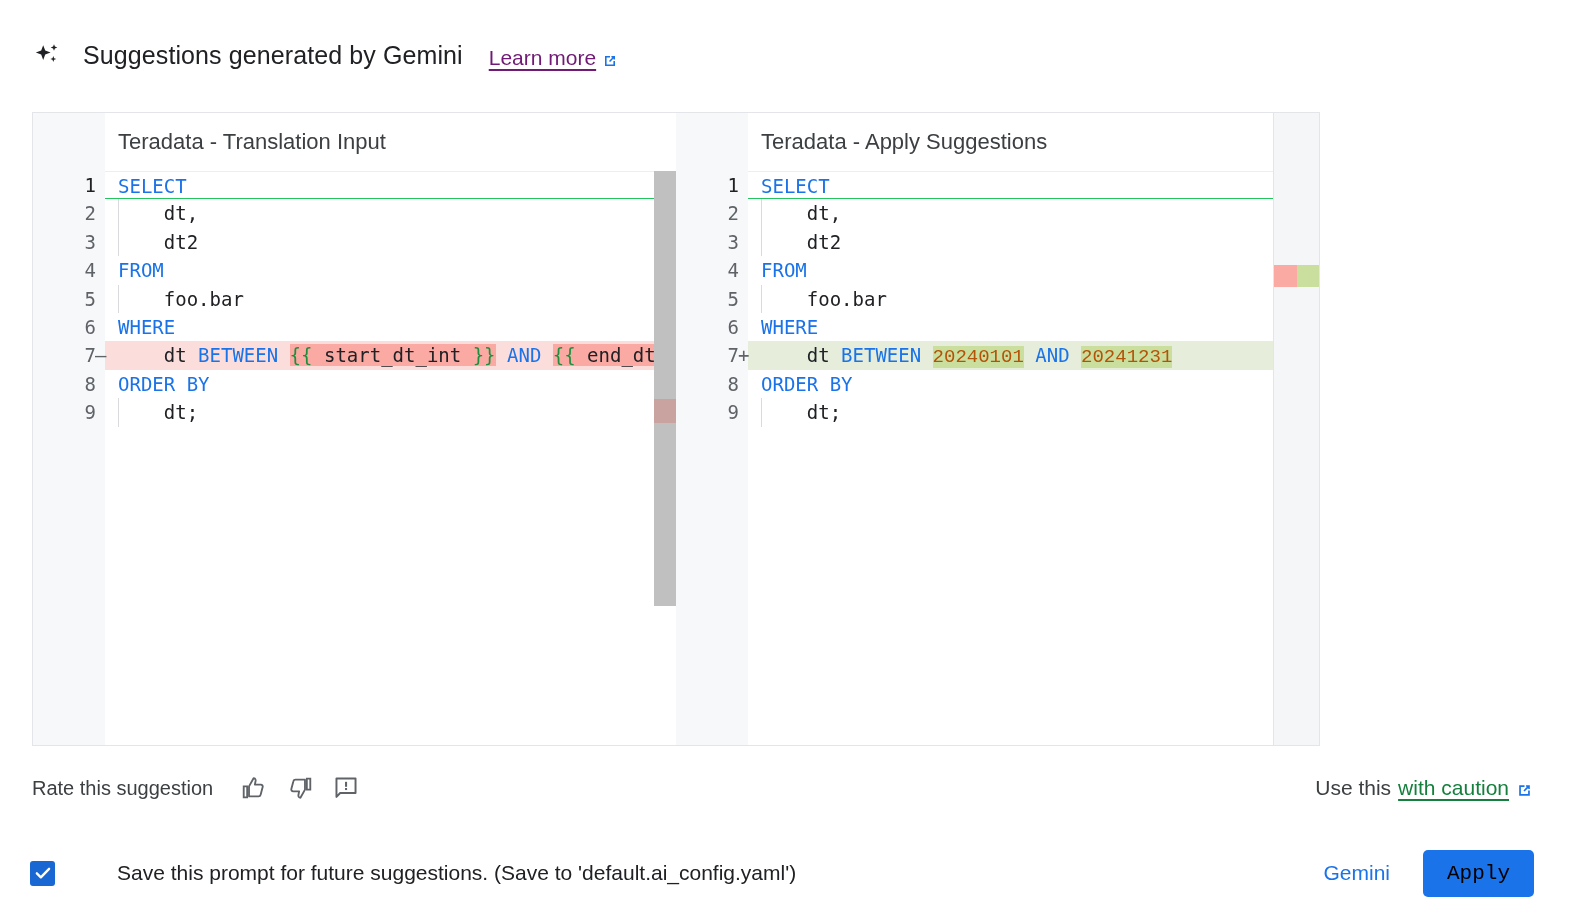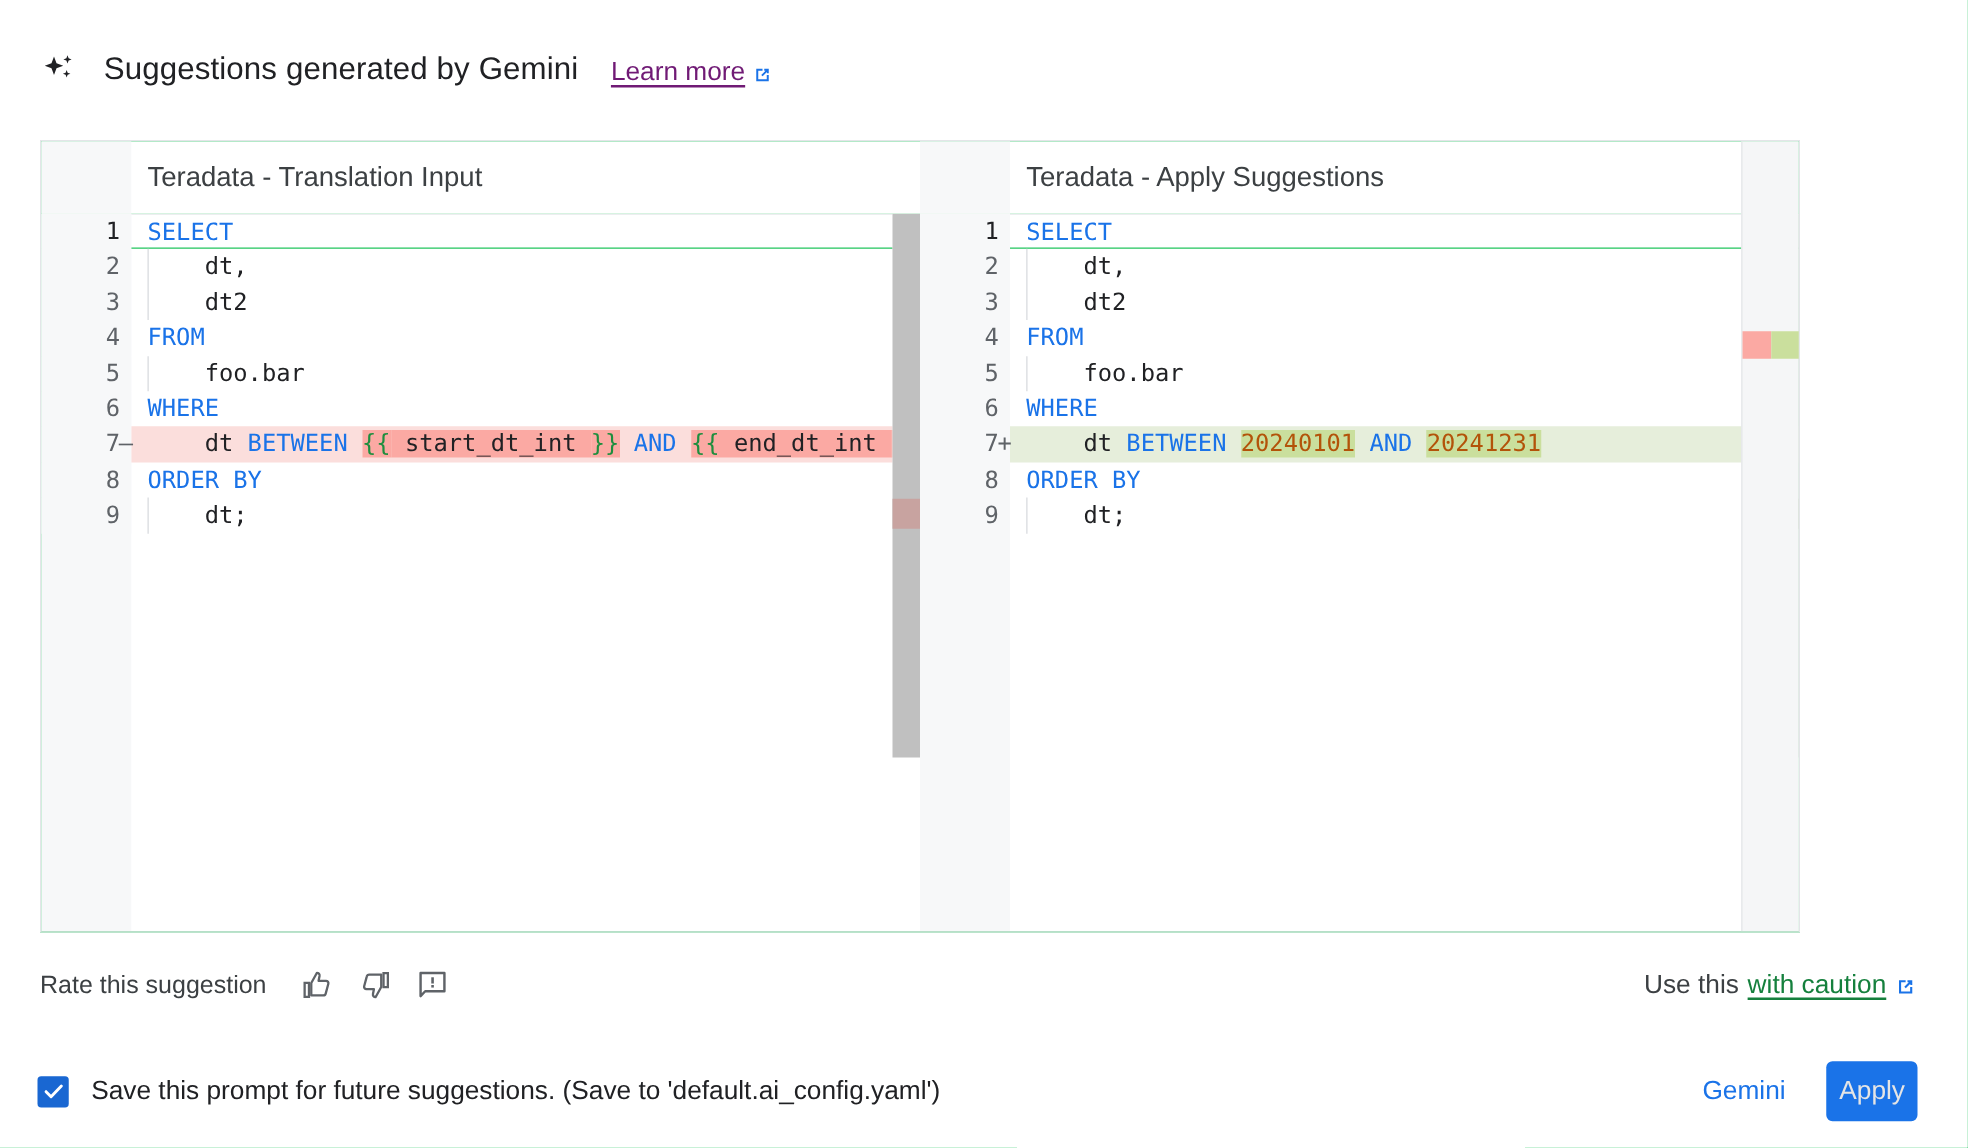--- a/index.html
+++ b/index.html
@@ -58,25 +58,25 @@
     width: 16px;
     height: 16px;
     display: block;
   }
 
   
   .diff-frame {
     position: absolute;
     left: 32px;
     top: 112px;
-    width: 1408px;
+    width: 1288px;
     height: 634px;
     border: 1px solid #e3e5e8;
     box-sizing: border-box;
-    background: #22c55e;
+    background: #3b82f6;
     display: flex;
     overflow: hidden;
   }
   .pane {
     position: relative;
     height: 100%;
     display: flex;
     flex-direction: column;
     overflow: hidden;
   }
@@ -166,21 +166,21 @@
     width: 1px;
     background: #d8dade;
   }
   .line.l1 .ltext {
     border-top: 1px solid #eceef0;
     border-bottom: 1px solid #22c55e;
   }
 
   .kw  { color: #1a73e8; }
   .plain { color: #202124; }
-  .num { color: #b35309; }
+  .num { color: #b35309; font-family: Liberation Mono, monospace; }
   .brace { color: #1e8e3e; }
 
   
   .line.del .ltext { background: #fbdedc; }
   .line.add .ltext { background: #e6eedb; }
   .del-word { background: #fba9a3; }
   .add-word { background: #cadf9d; }
 
   
   .vscroll {
@@ -295,20 +295,21 @@
 
   
   .footer {
     position: absolute;
     left: 30px;
     top: 848px;
     width: 1504px;
     height: 50px;
     display: flex;
     align-items: center;
+    gap: 44px;
   }
   .checkbox {
     width: 25px;
     height: 25px;
     border-radius: 3px;
     background: #1967d2;
     display: flex;
     align-items: center;
     justify-content: center;
     flex: none;
@@ -331,27 +332,27 @@
     font-size: 21px;
     color: #1a73e8;
     background: none;
     border: none;
     cursor: pointer;
     font-family: "Liberation Sans", sans-serif;
     padding: 8px 6px;
   }
   .btn-apply {
     font-size: 21px;
-    color: #e5e5e5;
+    color: #000000;
     background: #1a73e8;
     border: none;
     border-radius: 5px;
-    padding: 12px 10px;
-    cursor: pointer;
-    font-family: Liberation Sans, sans-serif;
+    padding: 12px 24px;
+    cursor: pointer;
+    font-family: Liberation Mono, monospace;
   }
 </style>
 </head>
 <body>
 
 <div class="header">
   <span class="sparkle-icon">
     <svg viewBox="0 0 30 30" width="30" height="30" aria-hidden="true">
       <path d="M11.2 5.2 L13.2 10.6 L18.6 12.6 L13.2 14.6 L11.2 20.0 L9.2 14.6 L3.8 12.6 L9.2 10.6 Z" fill="#202124"></path>
       <path d="M22.0 4.2 L22.9 6.6 L25.3 7.5 L22.9 8.4 L22.0 10.8 L21.1 8.4 L18.7 7.5 L21.1 6.6 Z" fill="#202124"></path>

